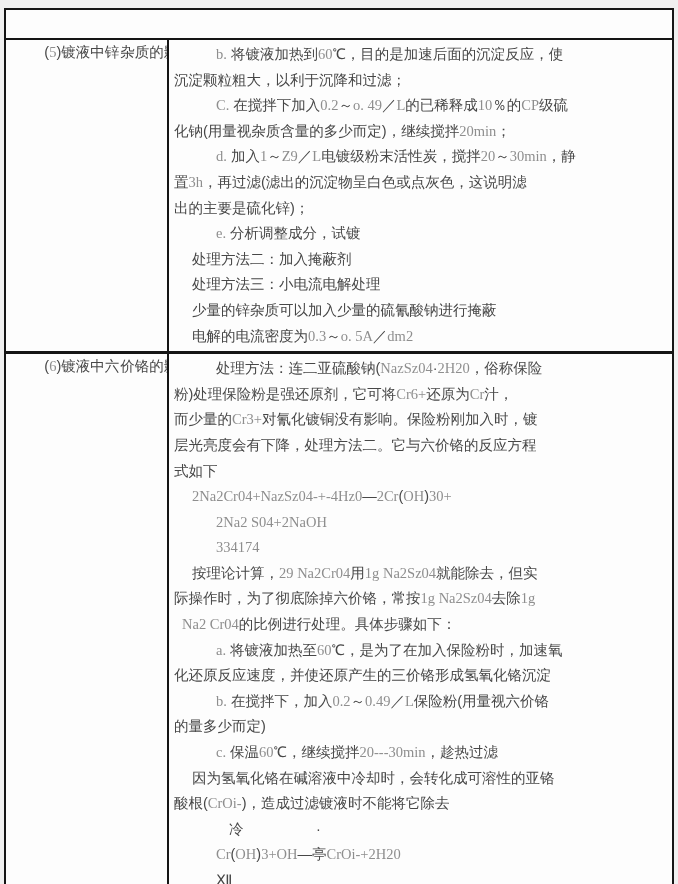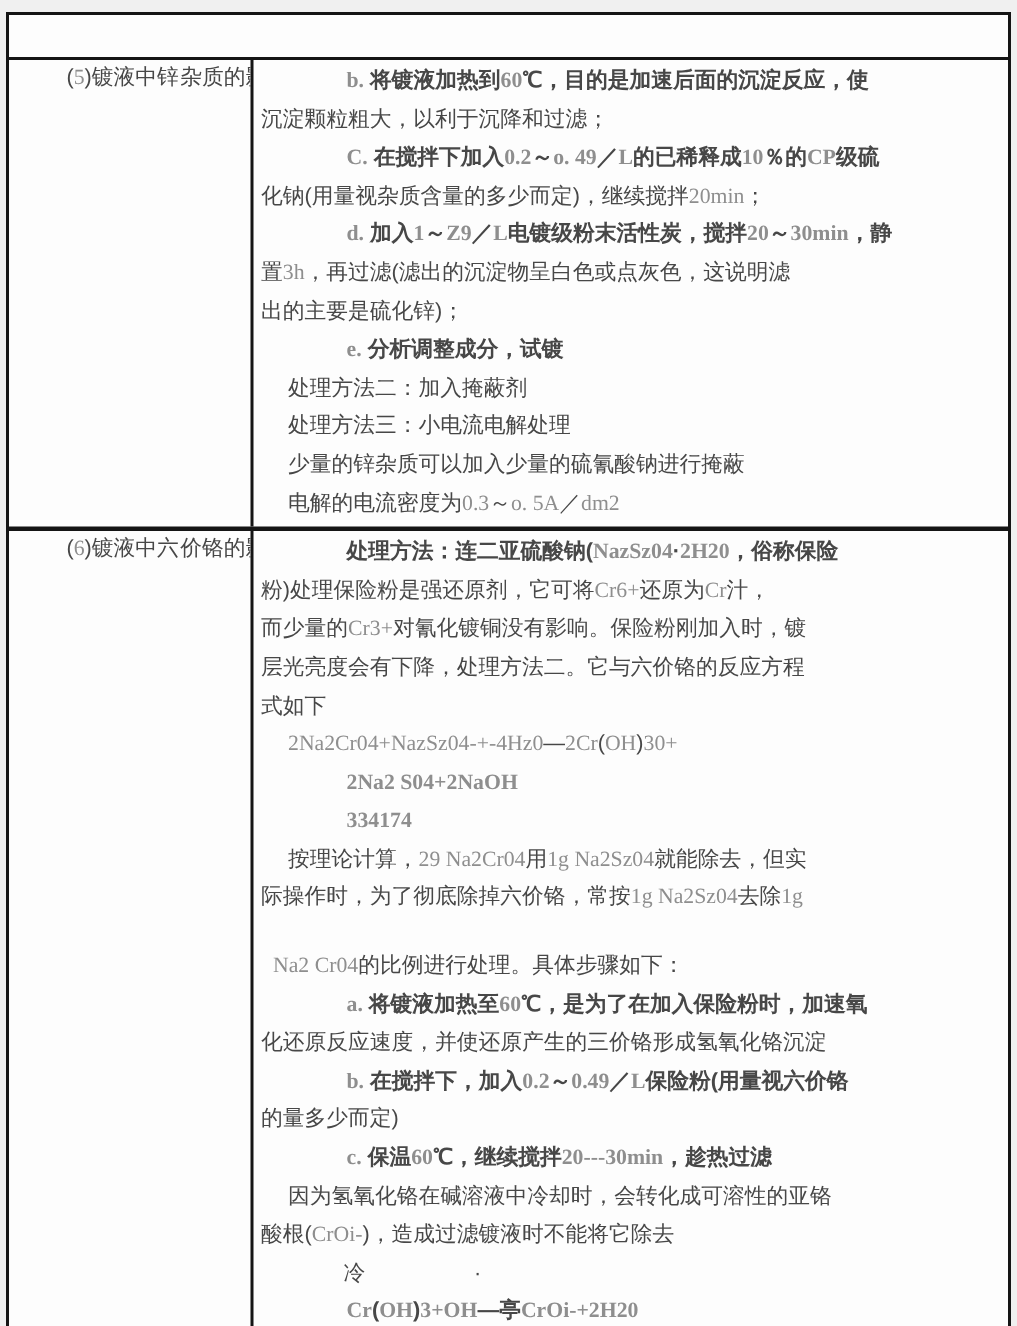--- a/index.html
+++ b/index.html
@@ -24,23 +24,23 @@
   .body-row + .body-row{border-top:3px solid var(--border,#151515);}
   .left-cell{
     width:161px;flex:none;
     border-right:2px solid var(--border,#151515);
     display:flex;flex-direction:row;justify-content:center;
     overflow:hidden;
   }
   .right-cell{flex:1;padding:2px 4px 2px 0;overflow:hidden;}
   .txt{line-height:25.6px;white-space:nowrap;}
   .ind0{padding-left:5px;}
-  .ind1{padding-left:13px;margin-top:20px;}
+  .ind1{padding-left:13px;}
   .ind2{padding-left:23px;}
-  .ind3{padding-left:62px;font-weight:bold;}
+  .ind3{padding-left:47px;}
   .ind4{padding-left:60px;}
   .left-cell .txt{padding-left:1px;}
   .left-cell .ind5{padding-left:64px;}
   .lat{color:var(--latin-text,#8e8e8e);font-family:"Liberation Serif",serif;}
 </style>
 </head>
 <body>
 
 <div class="tbl">
   <div class="hdr-row">

